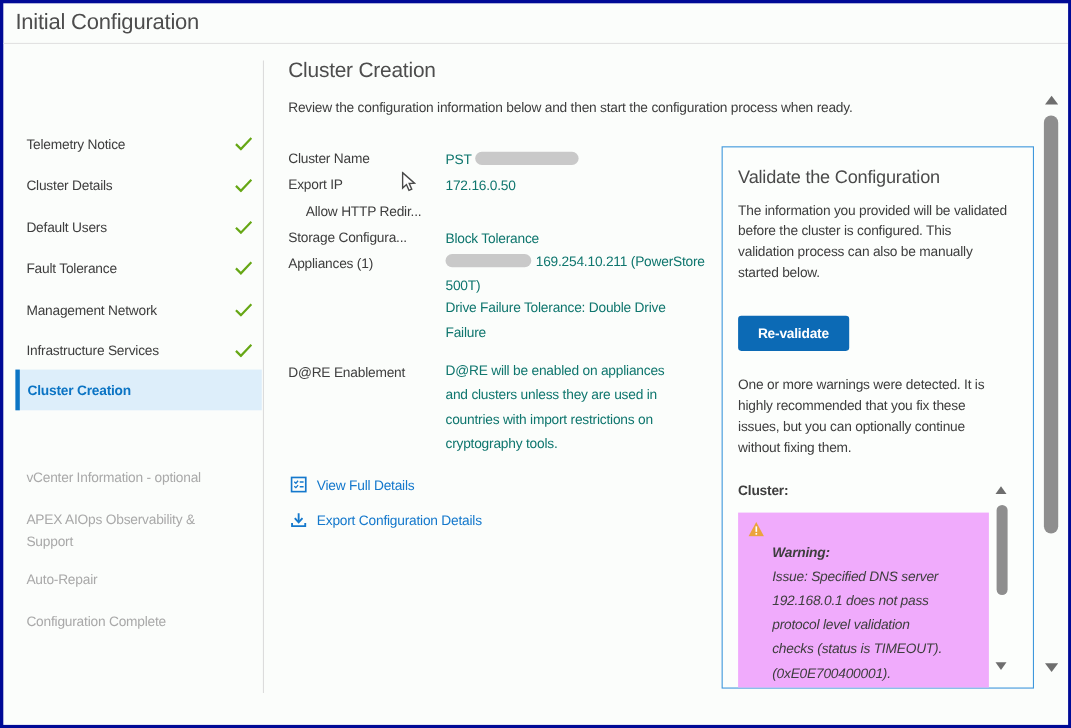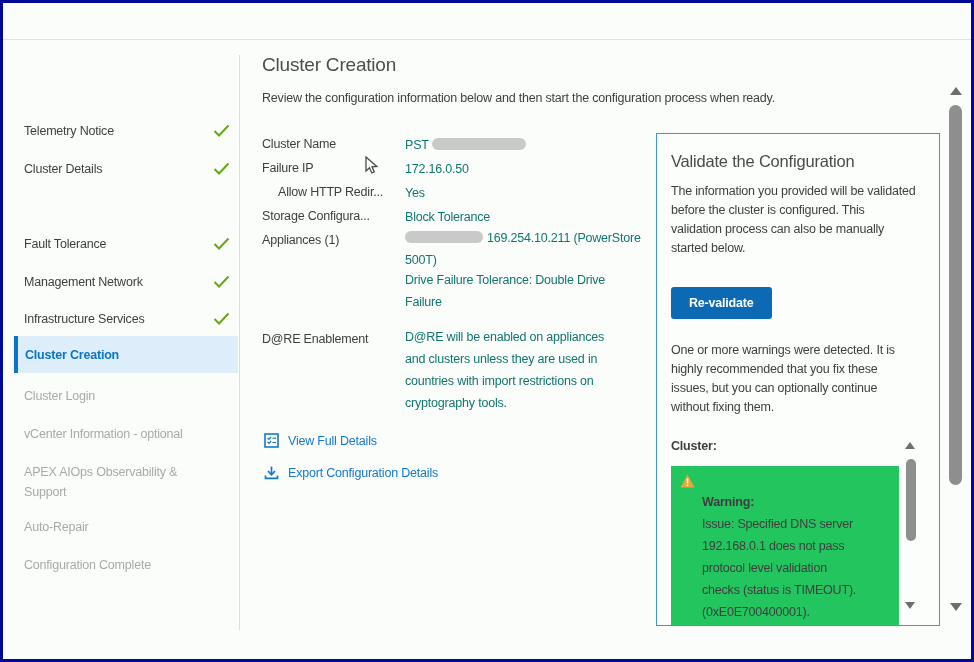--- a/index.html
+++ b/index.html
@@ -43,37 +43,38 @@
   .panel{left:653px;top:130px;width:284px;height:493px;border:1px solid #3e97dc;background:#fcfefc;overflow:hidden;}
   .panel-heading{left:14px;top:18px;font-size:16.5px;color:#4a4a4a;position:absolute;}
   .panel-desc{left:14px;top:48px;width:264px;font-size:12.5px;line-height:19px;white-space:pre-line;position:absolute;}
   .btn-primary{
     position:absolute;left:14px;top:153px;background:#0c6ab5;color:#fff;
     font-size:12.5px;font-weight:bold;border:none;border-radius:3px;
     padding:9px 18px;cursor:pointer;font-family:"Liberation Sans", sans-serif;letter-spacing:-0.2px;
   }
   .panel-summary{left:14px;top:207px;width:264px;font-size:12.5px;line-height:19px;white-space:pre-line;position:absolute;}
   .scope-label{left:14px;top:305px;font-size:12.5px;font-weight:bold;color:#3e3e3e;position:absolute;}
-  .warn-box{left:14px;top:332px;width:228px;height:161px;background:#22c55e;position:absolute;overflow:hidden;}
+  .warn-box{left:14px;top:332px;width:228px;height:161px;background:#f0abfc;position:absolute;overflow:hidden;font-style:italic;}
   .warn-icon{position:absolute;left:9px;top:8px;width:15px;height:14px;}
   .warn-text{position:absolute;left:31px;top:3px;width:192px;font-size:12.5px;line-height:22px;white-space:pre-line;color:#3e3e3e;}
   .warn-title{font-weight:bold;}
 
   
   .sb-thumb{position:absolute;background:#8e8e8e;border-radius:7px;}
   .tri-up{width:0;height:0;border-left:6px solid transparent;border-right:6px solid transparent;border-bottom:8px solid #6e6e6e;position:absolute;}
   .tri-down{width:0;height:0;border-left:6px solid transparent;border-right:6px solid transparent;border-top:8px solid #6e6e6e;position:absolute;}
   .tri-sm-up{width:0;height:0;border-left:5px solid transparent;border-right:5px solid transparent;border-bottom:7px solid #6e6e6e;position:absolute;}
   .tri-sm-down{width:0;height:0;border-left:5px solid transparent;border-right:5px solid transparent;border-top:7px solid #6e6e6e;position:absolute;}
 </style>
 </head>
 <body>
 
 <div class="frame">
 
+  <div class="abs page-title">Initial Configuration</div>
   <div class="abs title-rule"></div>
 
   <div class="abs sidebar">
 
     <div class="side-item st-complete" style="top:66px;">
       <span class="lbl">Telemetry Notice</span>
       <span class="side-check">
         <svg width="17" height="13" viewBox="0 0 17 13">
             <path d="M1.5 7 L6 11.5 L15.5 1.5" stroke="#66a715" stroke-width="2" fill="none"></path>
           </svg>
@@ -82,20 +83,28 @@
 
     <div class="side-item st-complete" style="top:104px;">
       <span class="lbl">Cluster Details</span>
       <span class="side-check">
         <svg width="17" height="13" viewBox="0 0 17 13">
             <path d="M1.5 7 L6 11.5 L15.5 1.5" stroke="#66a715" stroke-width="2" fill="none"></path>
           </svg>
       </span>
     </div>
 
+    <div class="side-item st-complete" style="top:142px;">
+      <span class="lbl">Default Users</span>
+      <span class="side-check">
+        <svg width="17" height="13" viewBox="0 0 17 13">
+            <path d="M1.5 7 L6 11.5 L15.5 1.5" stroke="#66a715" stroke-width="2" fill="none"></path>
+          </svg>
+      </span>
+    </div>
 
     <div class="side-item st-complete" style="top:179px;">
       <span class="lbl">Fault Tolerance</span>
       <span class="side-check">
         <svg width="17" height="13" viewBox="0 0 17 13">
             <path d="M1.5 7 L6 11.5 L15.5 1.5" stroke="#66a715" stroke-width="2" fill="none"></path>
           </svg>
       </span>
     </div>
 
@@ -114,23 +123,20 @@
         <svg width="17" height="13" viewBox="0 0 17 13">
             <path d="M1.5 7 L6 11.5 L15.5 1.5" stroke="#66a715" stroke-width="2" fill="none"></path>
           </svg>
       </span>
     </div>
 
     <div class="side-item side-active" style="top:281px;">
       <span class="lbl">Cluster Creation</span>
     </div>
 
-    <div class="side-item st-pending" style="top:331px;">
-      <span class="lbl">Cluster Login</span>
-    </div>
 
     <div class="side-item st-pending" style="top:369px;">
       <span class="lbl">vCenter Information - optional</span>
     </div>
 
     <div class="side-item st-pending" style="top:407px;">
       <span class="lbl">APEX AIOps Observability &amp;
 Support</span>
     </div>
 
@@ -144,25 +150,24 @@
   </div>
 
   <div class="abs v-sep"></div>
 
   <div class="abs main-heading">Cluster Creation</div>
   <div class="abs main-desc">Review the configuration information below and then start the configuration process when ready.</div>
 
   <div class="f-label" style="top:134px;">Cluster Name</div>
   <div class="f-value" style="top:131px;"><span>PST</span><span class="pill pill-name"></span></div>
 
-  <div class="f-label" style="top:158px;">Failure IP</div>
+  <div class="f-label" style="top:158px;">Export IP</div>
   <div class="f-value" style="top:155px;">172.16.0.50</div>
 
   <div class="f-label" style="top:182px;margin-left:16px;">Allow HTTP Redir...</div>
-  <div class="f-value" style="top:179px;">Yes</div>
 
   <div class="f-label" style="top:206px;">Storage Configura...</div>
   <div class="f-value" style="top:203px;">Block Tolerance</div>
 
   <div class="f-label" style="top:230px;">Appliances (1)</div>
   <div class="f-value" style="top:224px;"><span class="pill pill-appl"></span><span>169.254.10.211 (PowerStore
 500T)</span></div>
   <div class="f-value" style="top:266px;">Drive Failure Tolerance: Double Drive
 Failure</div>
 

